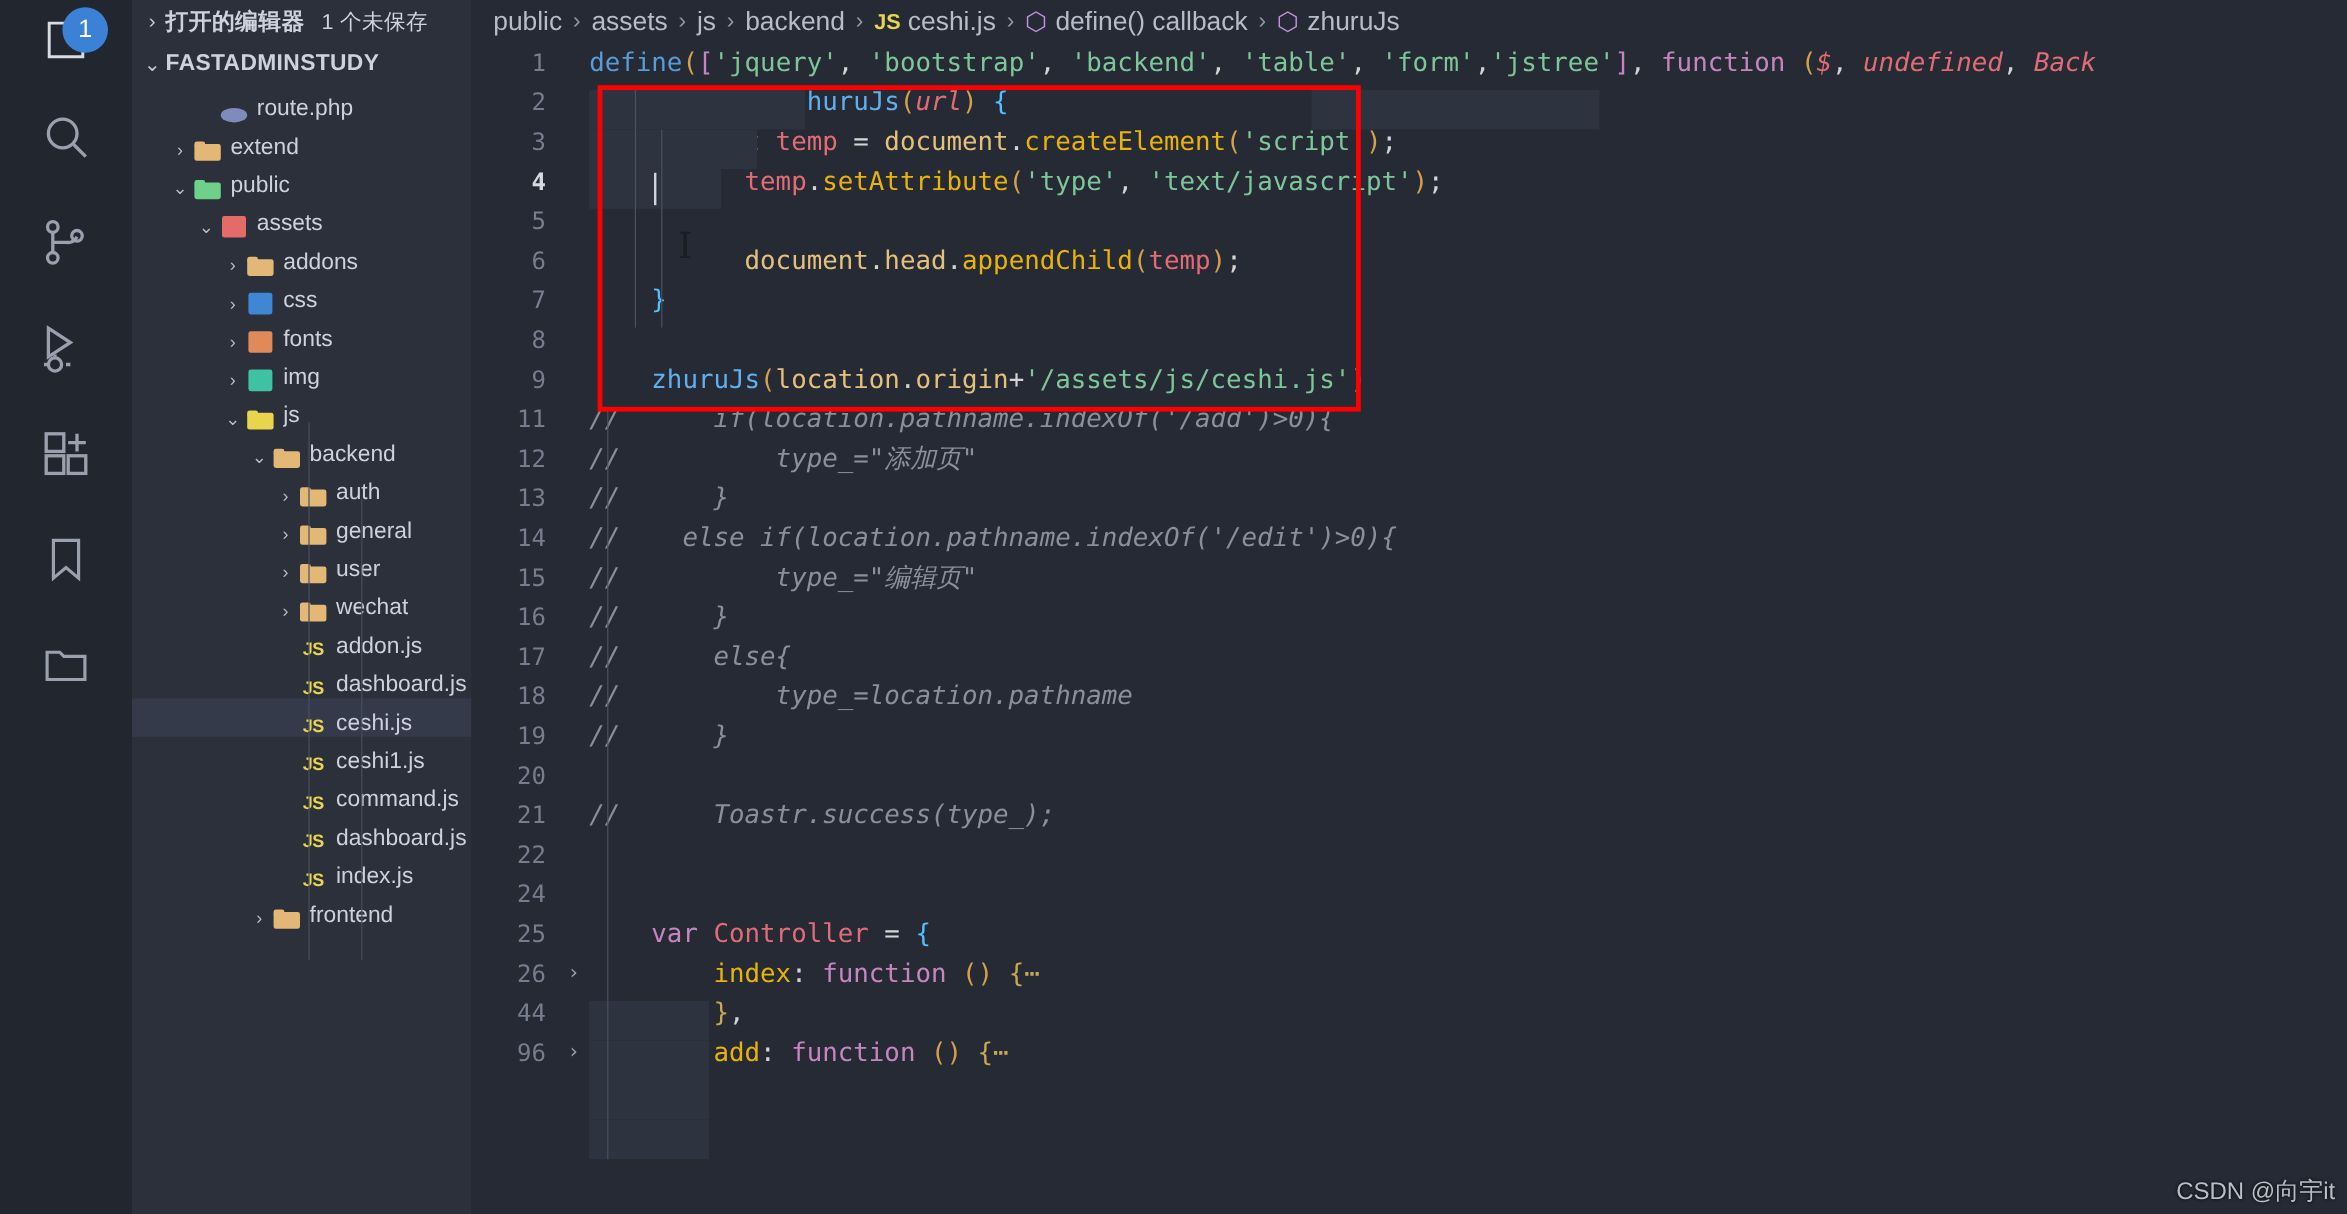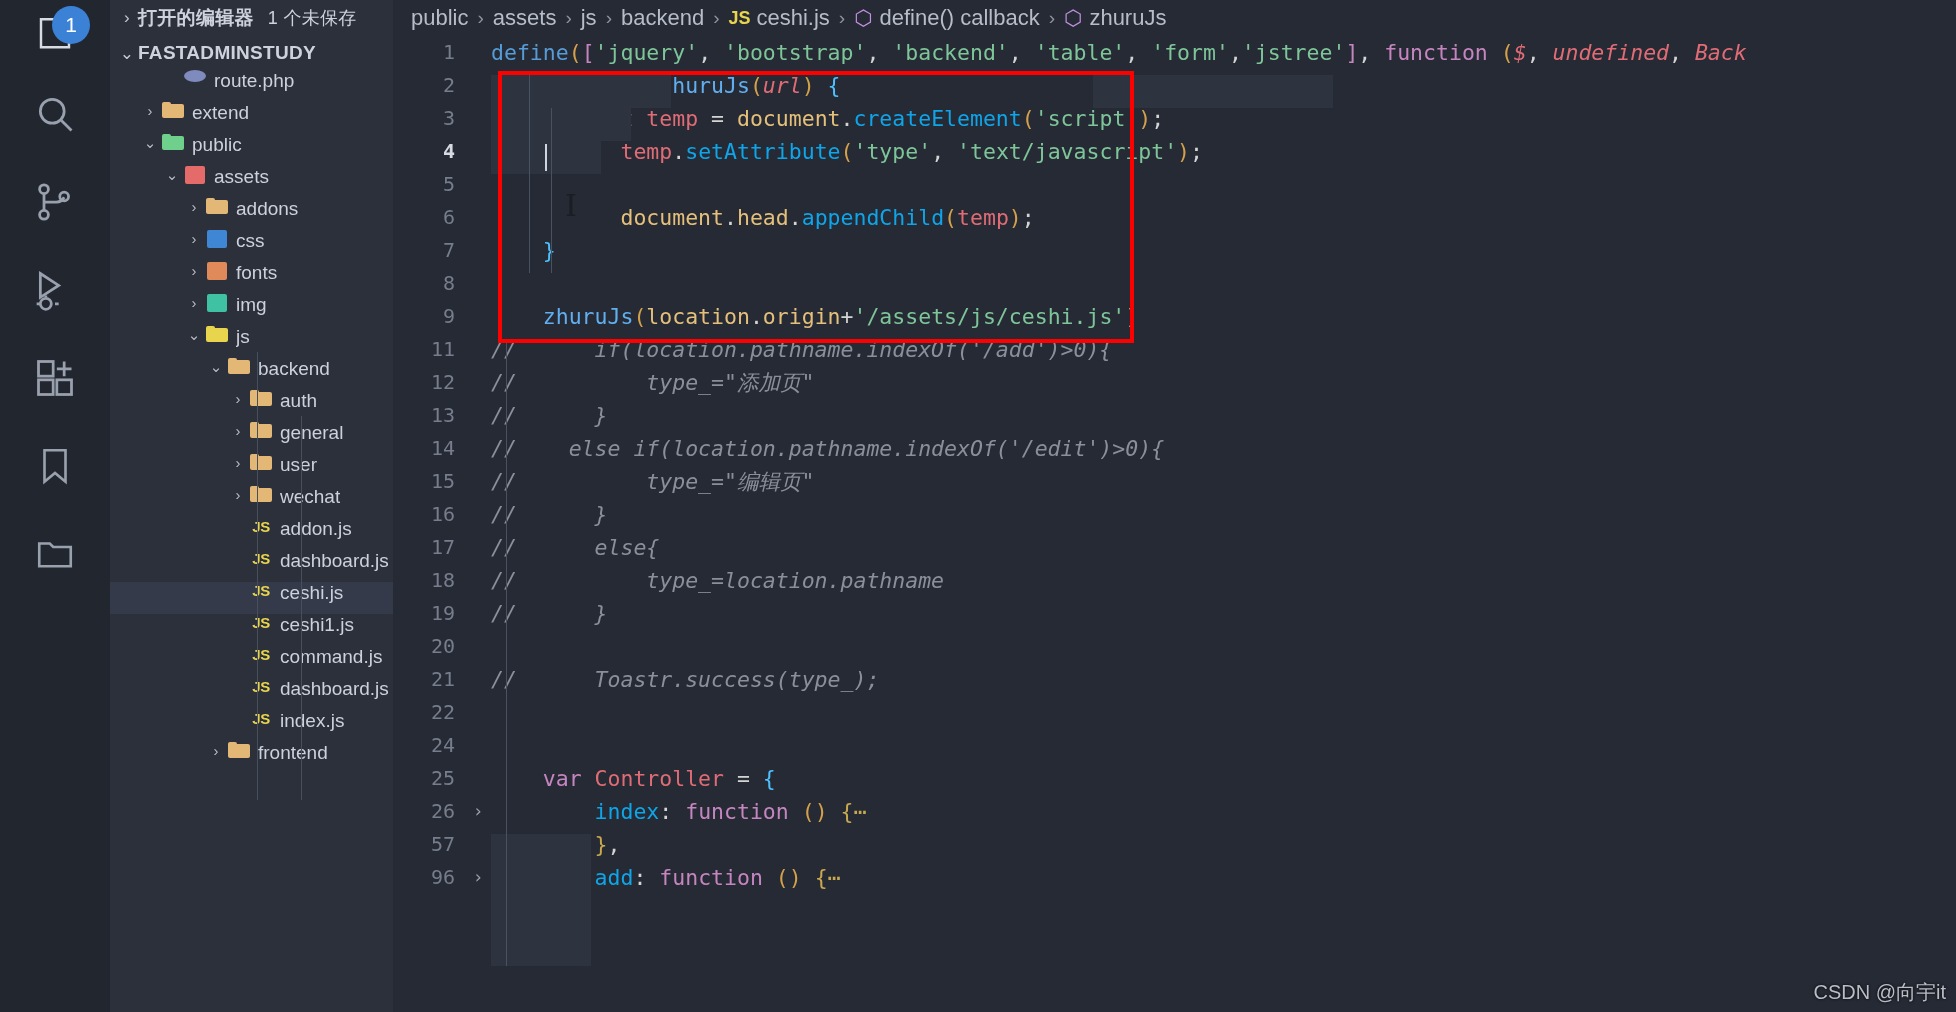--- a/index.html
+++ b/index.html
@@ -48,21 +48,21 @@
     font-size: 19px; font-weight: bold; letter-spacing: .3px;
     color: #cdd2dc;
     padding-left: 6px;
     white-space: nowrap;
   }
   .side-section-header .tw { width: 22px; text-align:center; font-weight: normal; font-size: 17px; color:#c3c8d2;}
   .side-sub { font-weight: normal; font-size: 18px; color:#cdd2dc; margin-left: 14px; }
 
   #tree { position: relative; }
   .row {
-    display: flex; align-items: flex-start;
+    display: flex; align-items: flex-end;
     height: 32px;
     font-size: 19px;
     color: #ccd1db;
     white-space: nowrap;
     position: relative;
   }
   .row.selected { background: #343a4a; }
   .row .tw {
     width: 20px; min-width:20px; text-align: center;
     color: #b9bec9; font-size: 15px;
@@ -136,21 +136,21 @@
   
   .t-kw     { color: #c586c0; }   
   .t-kw2    { color: #569cd6; }   
   .t-fn     { color: #61afef; }   
   .t-str    { color: #7ec699; }   
   .t-par    { color: #d4a14a; }   
   .t-par2   { color: #c586c0; }
   .t-var    { color: #e06c75; }   
   .t-varit  { color: #e06c75; font-style: italic; }
   .t-obj    { color: #e5c07b; }   
-  .t-prop   { color: #0ea5e9; }
+  .t-prop   { color: #eab308; }
   .t-op     { color: #d4d4d4; }
   .t-plain  { color: #d4d4d4; }
   .t-cmt    { color: #8a9099; font-style: italic; }
   .t-cls    { color: #e06c75; }
   .t-dots   { color: #c9a94f; }
   .t-brace  { color: #4fc1ff; }
 
   .line-hl { position: absolute; left: 98px; right: 0; height: 33px; background: #2e3340; }
   .indent-v { position:absolute; width:1px; background:#4a5161; }
 
@@ -431,21 +431,21 @@
         <div class="cline"><span class="gut">16</span><span class="fold-chev"></span><span class="code"><span class="t-cmt">//</span><span class="t-cmt">      }</span></span></div>
         <div class="cline"><span class="gut">17</span><span class="fold-chev"></span><span class="code"><span class="t-cmt">//</span><span class="t-cmt">      else{</span></span></div>
         <div class="cline"><span class="gut">18</span><span class="fold-chev"></span><span class="code"><span class="t-cmt">//</span><span class="t-cmt">          type_=location.pathname</span></span></div>
         <div class="cline"><span class="gut">19</span><span class="fold-chev"></span><span class="code"><span class="t-cmt">//</span><span class="t-cmt">      }</span></span></div>
         <div class="cline"><span class="gut">20</span><span class="fold-chev"></span><span class="code"><span class="t-plain"></span></span></div>
         <div class="cline"><span class="gut">21</span><span class="fold-chev"></span><span class="code"><span class="t-cmt">//</span><span class="t-cmt">      Toastr.success(type_);</span></span></div>
         <div class="cline"><span class="gut">22</span><span class="fold-chev"></span><span class="code"><span class="t-plain"></span></span></div>
         <div class="cline"><span class="gut">24</span><span class="fold-chev"></span><span class="code"><span class="t-plain"></span></span></div>
         <div class="cline"><span class="gut">25</span><span class="fold-chev"></span><span class="code"><span class="t-plain">    </span><span class="t-kw">var </span><span class="t-cls">Controller</span><span class="t-op"> = </span><span class="t-brace">{</span></span></div>
         <div class="cline"><span class="gut">26</span><span class="fold-chev">›</span><span class="code"><span class="t-plain">        </span><span class="t-prop">index</span><span class="t-op">: </span><span class="t-kw">function </span><span class="t-par">()</span><span class="t-op"> </span><span class="t-dots">{</span><span class="t-dots">⋯</span></span></div>
-        <div class="cline"><span class="gut">57</span><span class="fold-chev"></span><span class="code"><span class="t-plain">        </span><span class="t-dots">}</span><span class="t-op">,</span></span></div>
+        <div class="cline"><span class="gut">44</span><span class="fold-chev"></span><span class="code"><span class="t-plain">        </span><span class="t-dots">}</span><span class="t-op">,</span></span></div>
         <div class="cline"><span class="gut">96</span><span class="fold-chev">›</span><span class="code"><span class="t-plain">        </span><span class="t-prop">add</span><span class="t-op">: </span><span class="t-kw">function </span><span class="t-par">()</span><span class="t-op"> </span><span class="t-dots">{</span><span class="t-dots">⋯</span></span></div>
         <div class="line-hl" style="left: 98px; width: 180px; top: 39px;"></div>
         <div class="line-hl" style="left: 98px; width: 140px; top: 72px;"></div>
         <div class="line-hl" style="left: 98px; width: 110px; top: 105px;"></div>
         <div class="line-hl" style="left: 700px; width: 240px; top: 39px;"></div>
         <div class="line-hl" style="left: 98px; width: 100px; top: 798px;"></div>
         <div class="line-hl" style="left: 98px; width: 100px; top: 831px;"></div>
         <div class="line-hl" style="left: 98px; width: 100px; top: 864px;"></div>
         <div class="line-hl" style="left: 98px; width: 100px; top: 897px;"></div>
         <div class="indent-v" style="left: 113px; top: 303px; height: 627px;"></div>

